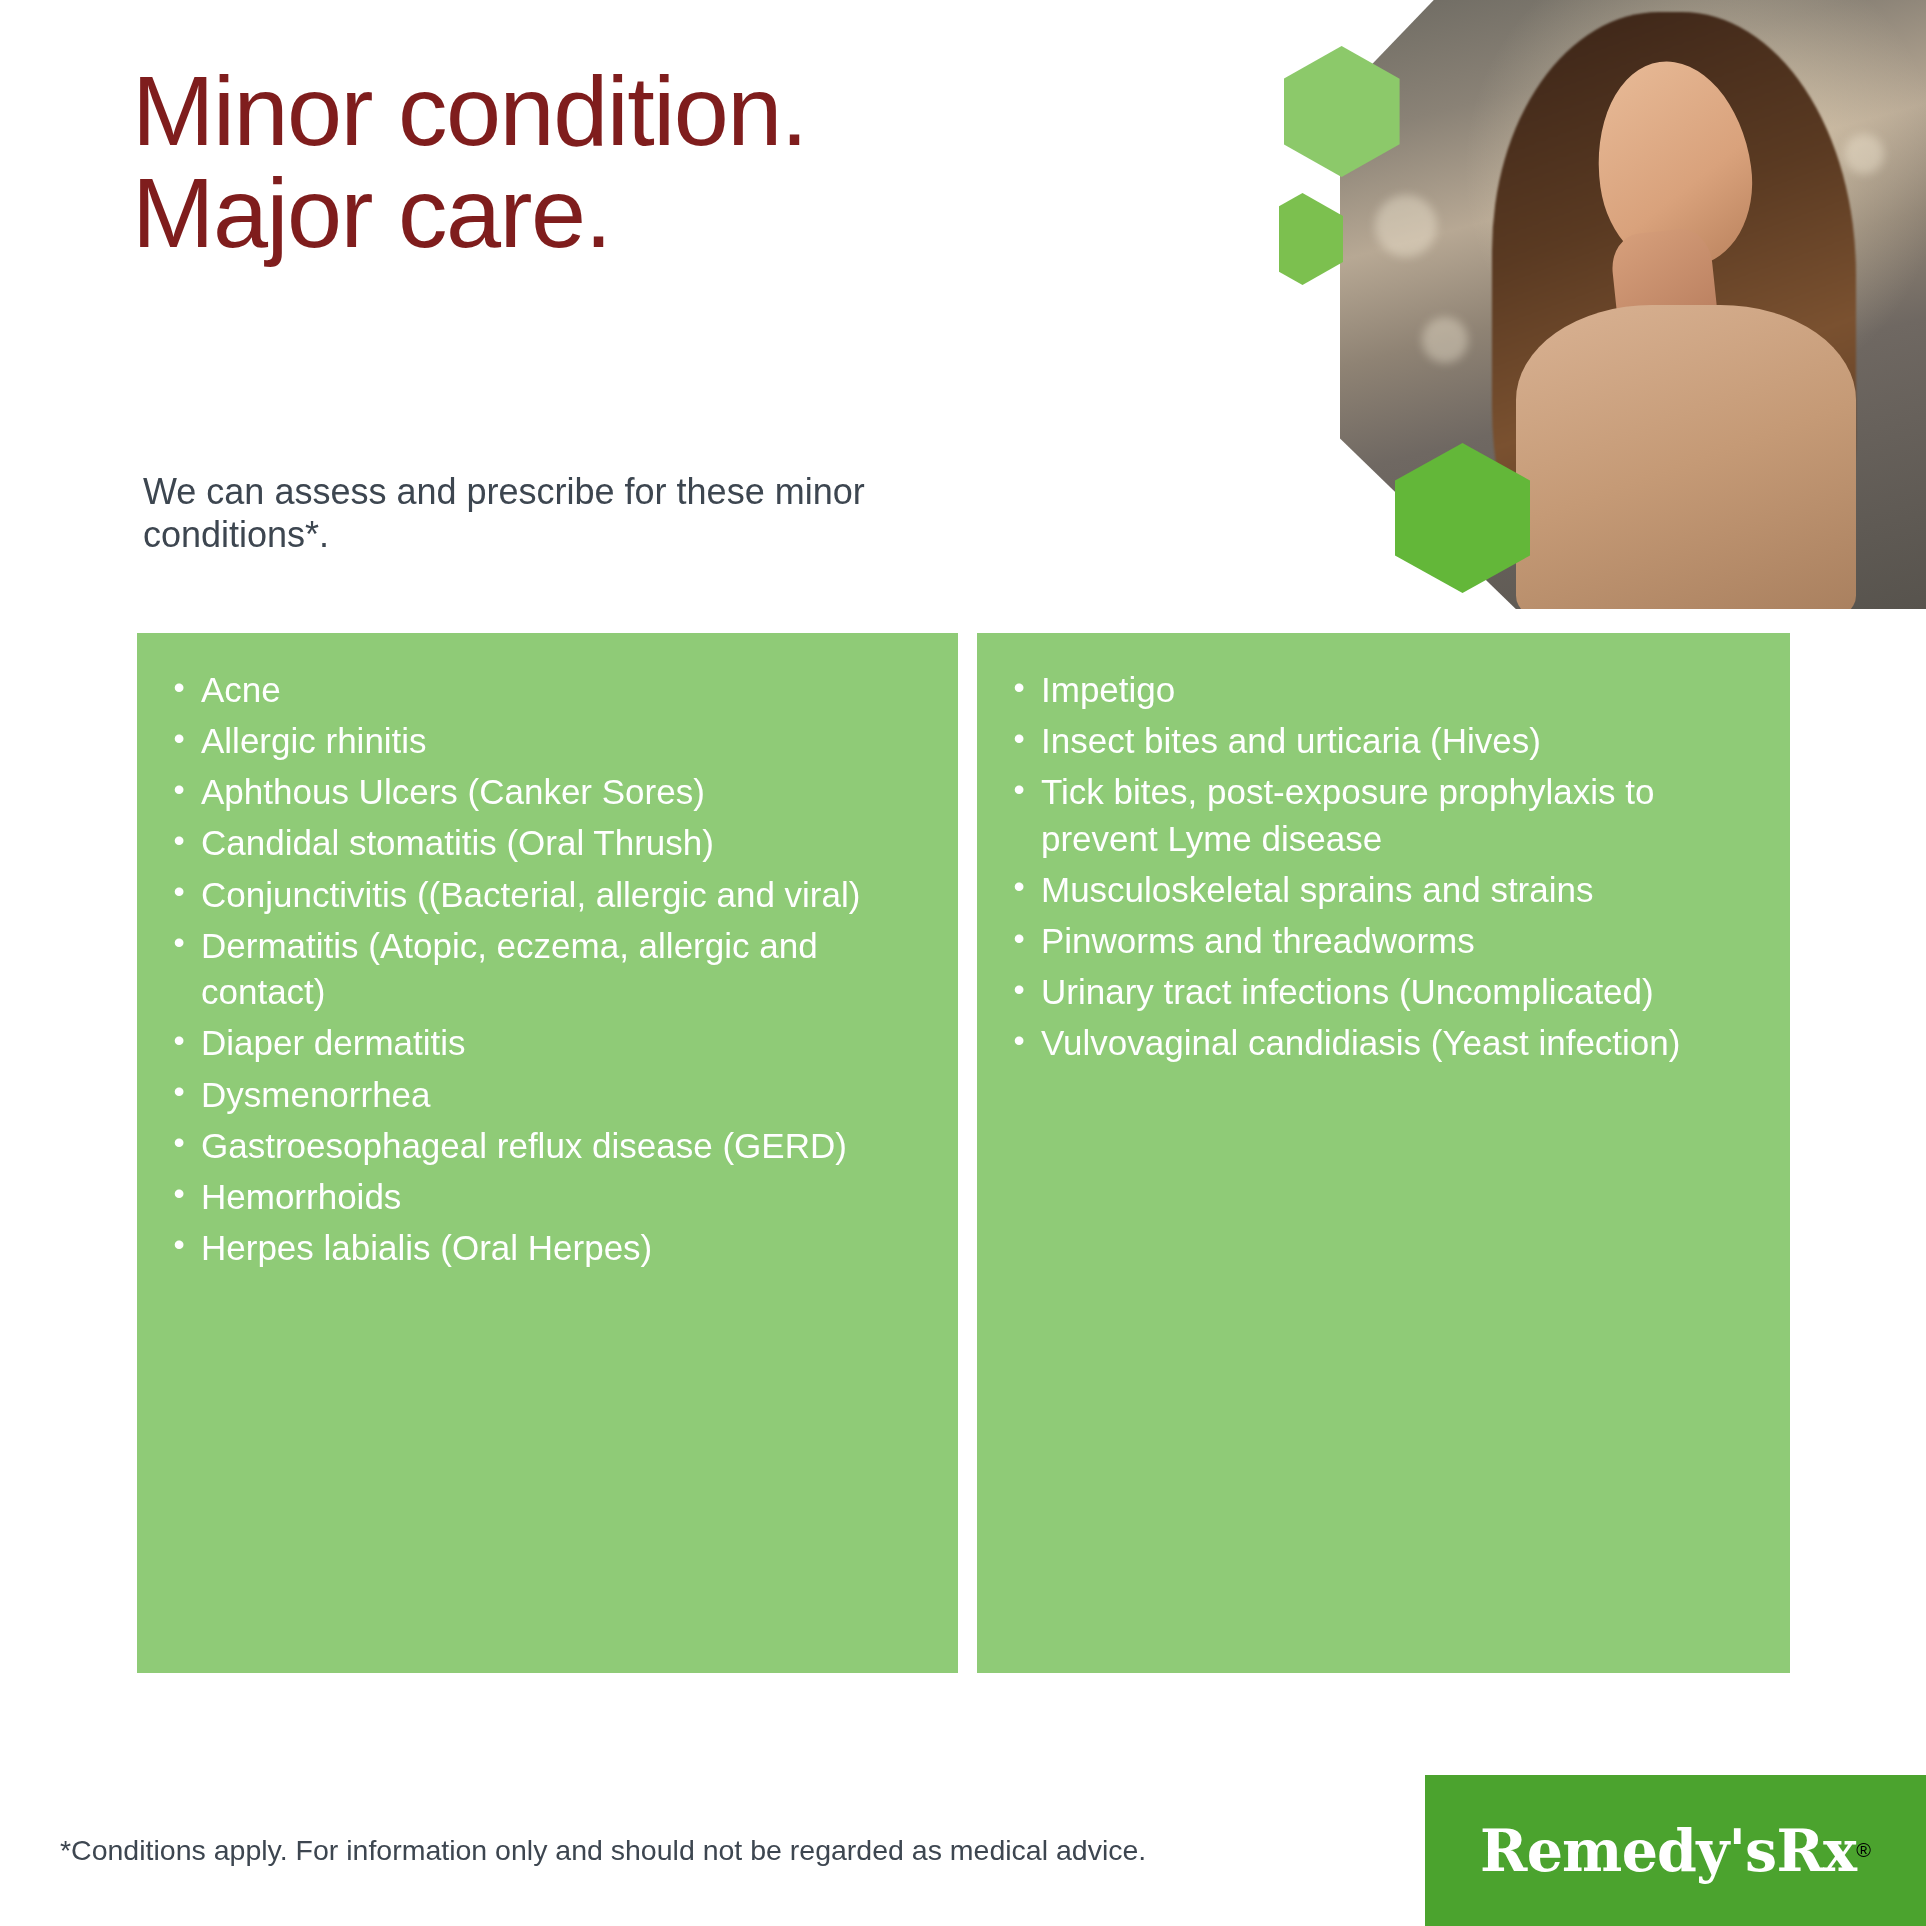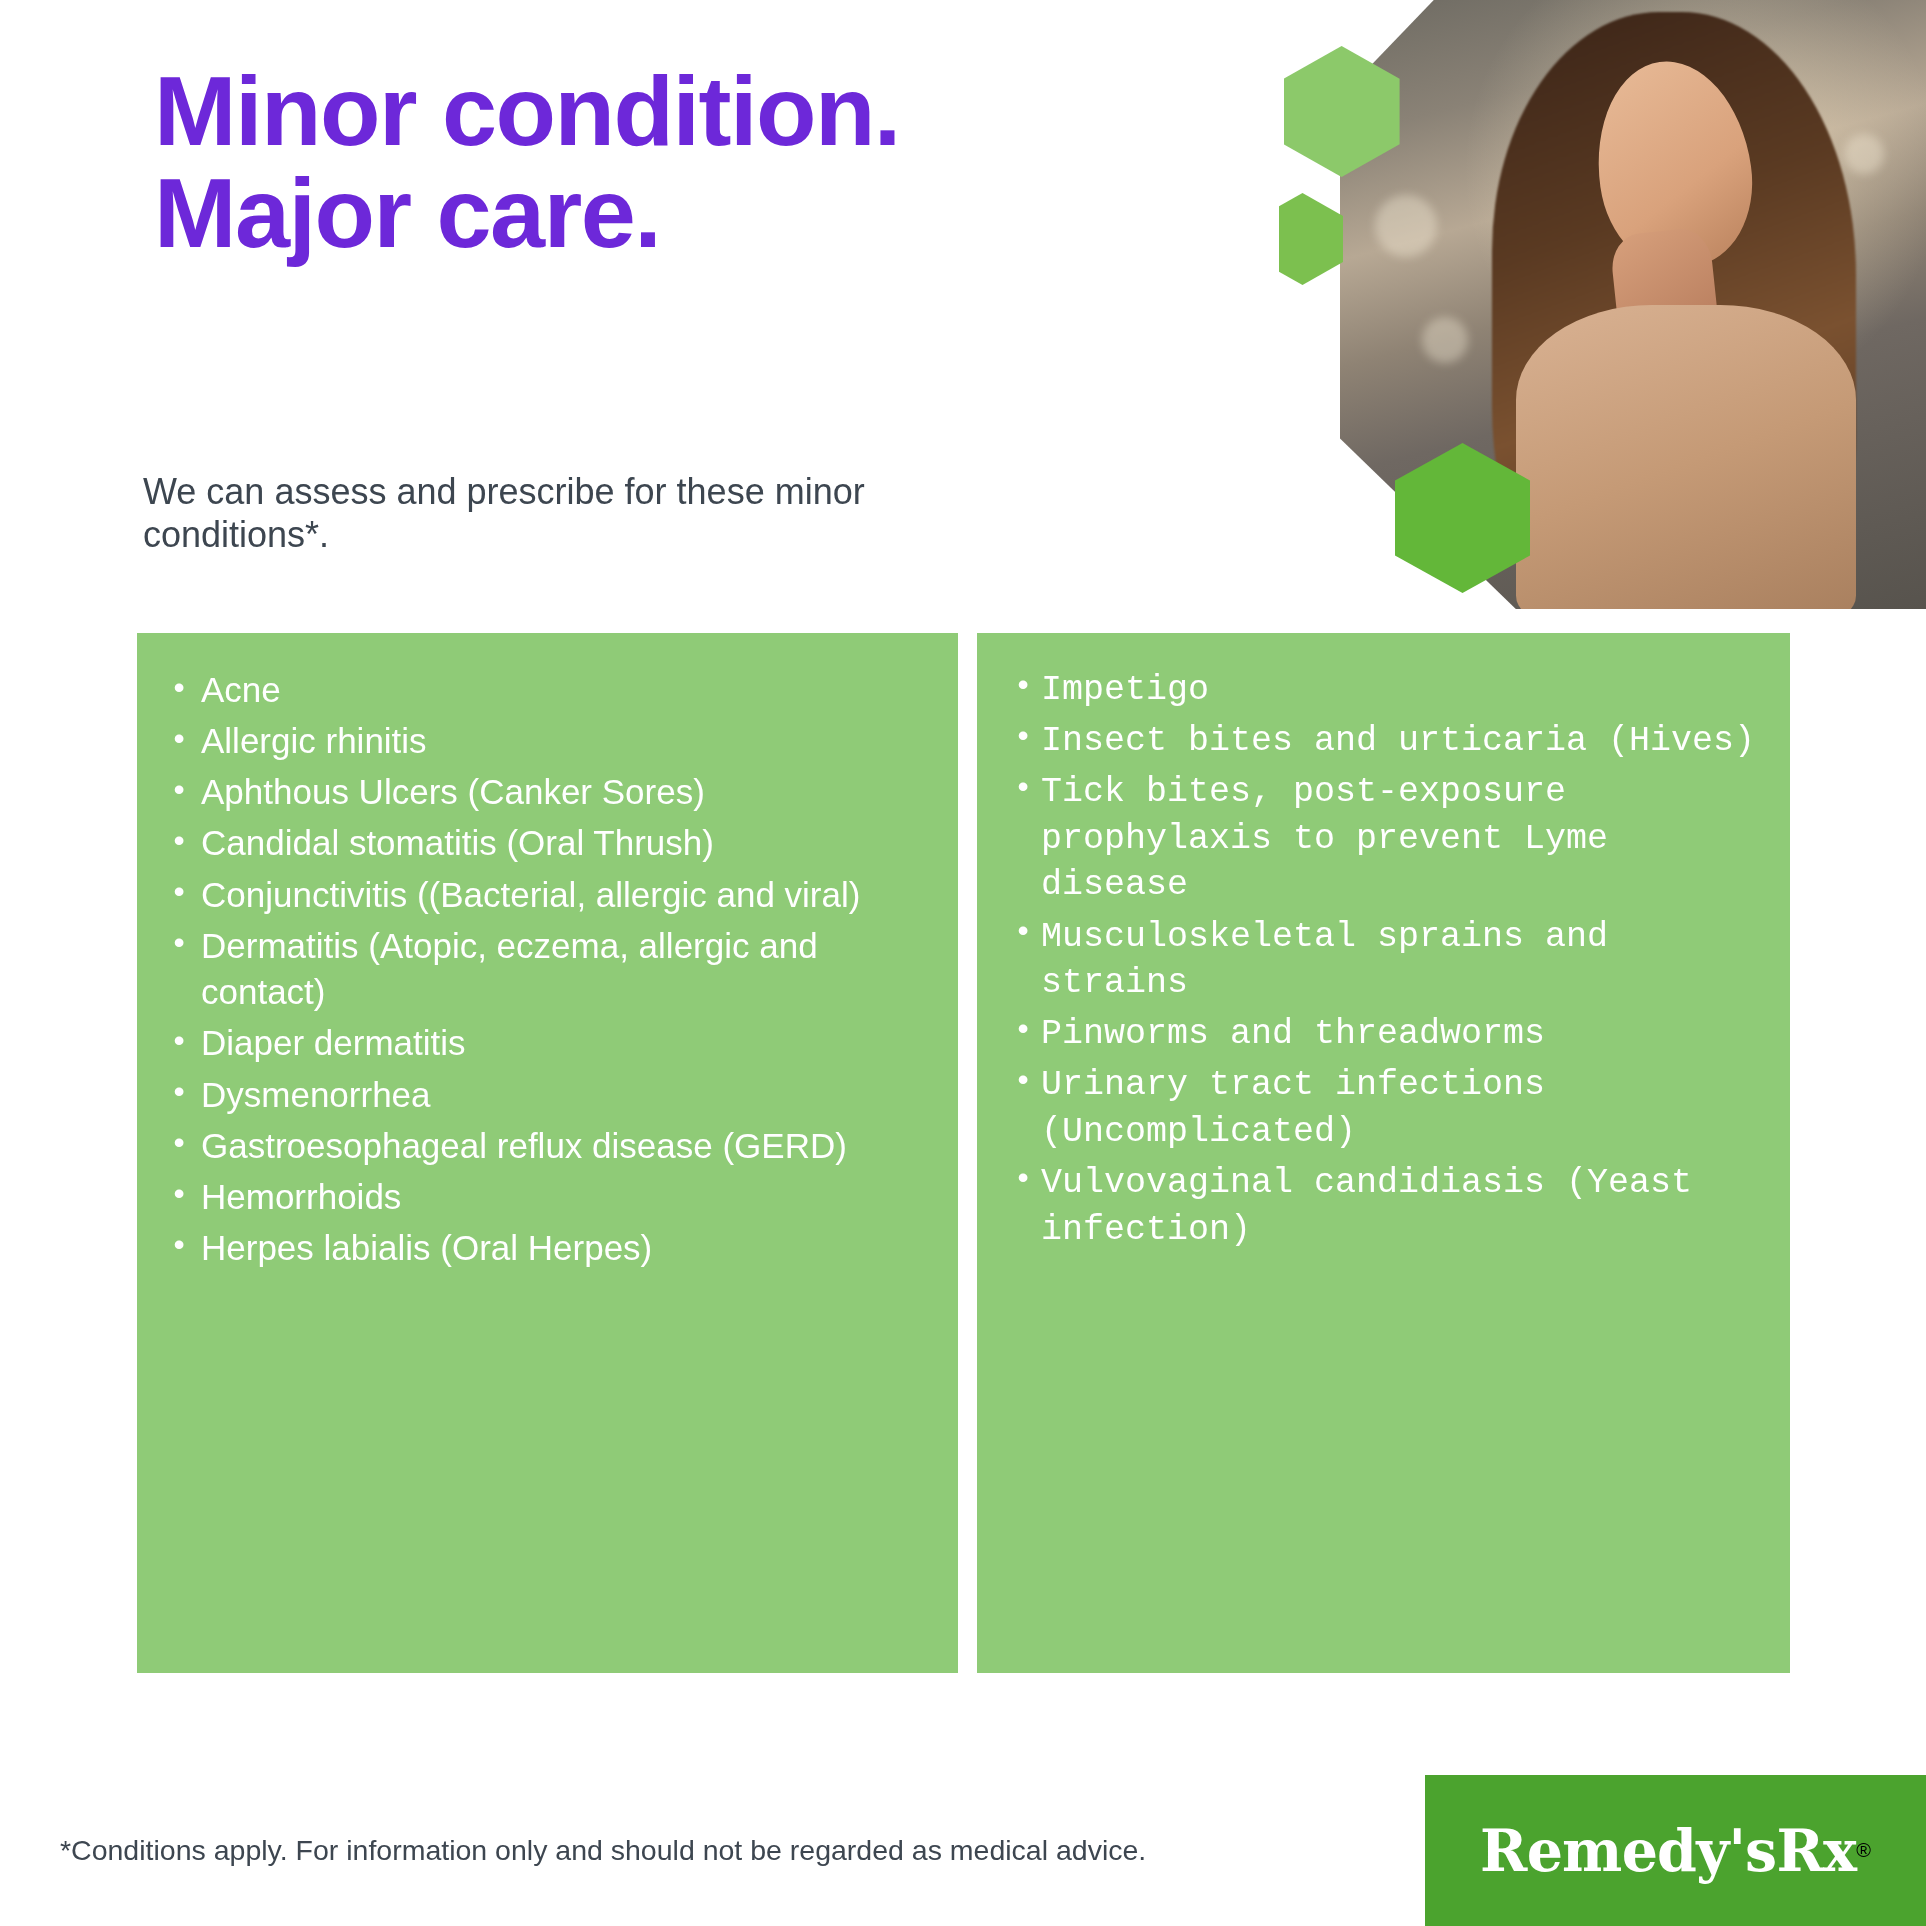--- a/index.html
+++ b/index.html
@@ -87,27 +87,27 @@
     position: absolute;
     clip-path: polygon(50% 0%, 100% 25%, 100% 75%, 50% 100%, 0% 75%, 0% 25%);
   }
   .hex-a { width: 116px; height: 131px; top: 46px; left: 4.6px; background: #8cc96a; }
   .hex-b { width: 81px; height: 92px; top: 193px; left: -17px; background: #7cc04f; }
   .hex-c { width: 135px; height: 150px; top: 443px; left: 116px; background: #63b739; }
 
   
   .headline {
     position: absolute;
-    left: 154px;
+    left: 132px;
     top: 60px;
     width: 925px;
     font-size: 99px;
     line-height: 1.03;
-    font-weight: bold;
-    color: #6d28d9;
+    font-weight: normal;
+    color: #7f1d1d;
     letter-spacing: -1.5px;
   }
   .subhead {
     position: absolute;
     left: 143px;
     top: 470px;
     width: 817px;
     font-size: 36px;
     line-height: 1.2;
     color: #3d4650;
@@ -122,21 +122,20 @@
   }
   .panel-left {
     left: 137px;
     width: 821px;
     height: 1040px;
   }
   .panel-right {
     left: 977px;
     width: 813px;
     height: 1040px;
-    font-family: Liberation Mono, monospace;
   }
   .panel ul {
     list-style: none;
     margin: 0;
     padding: 34px 31px 0 32px;
   }
   .panel li {
     position: relative;
     font-size: 35px;
     line-height: 1.33;

